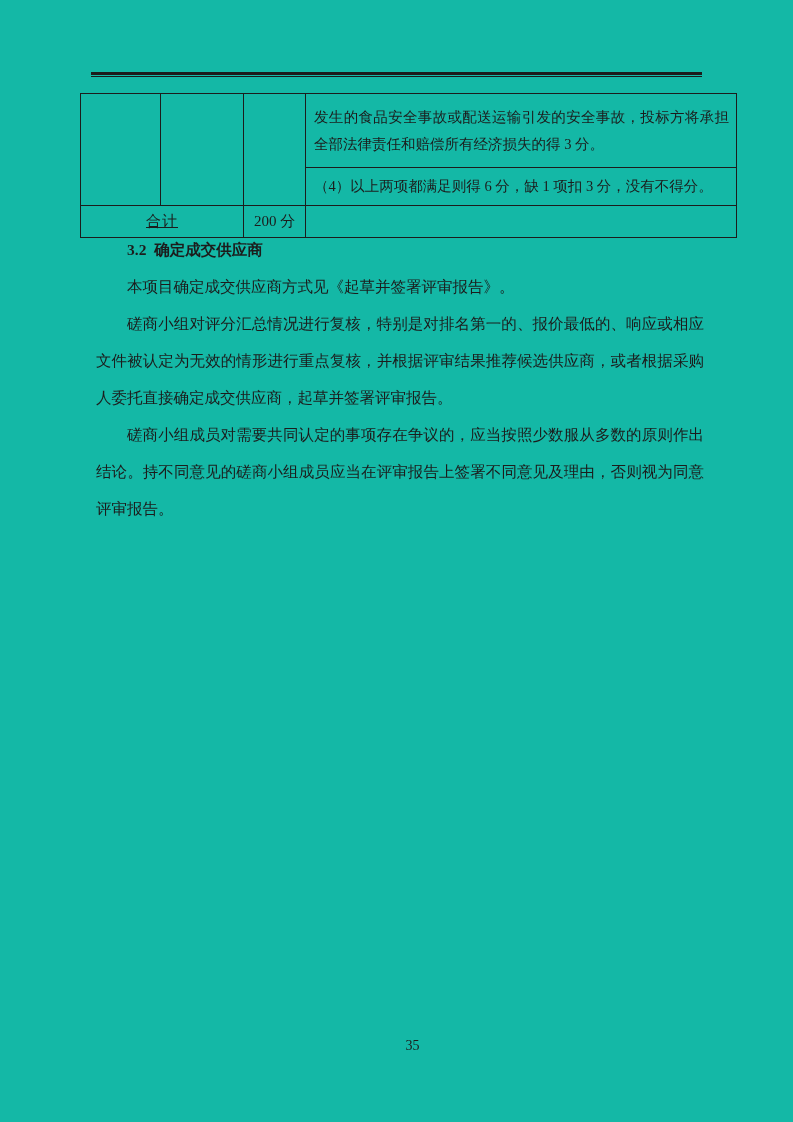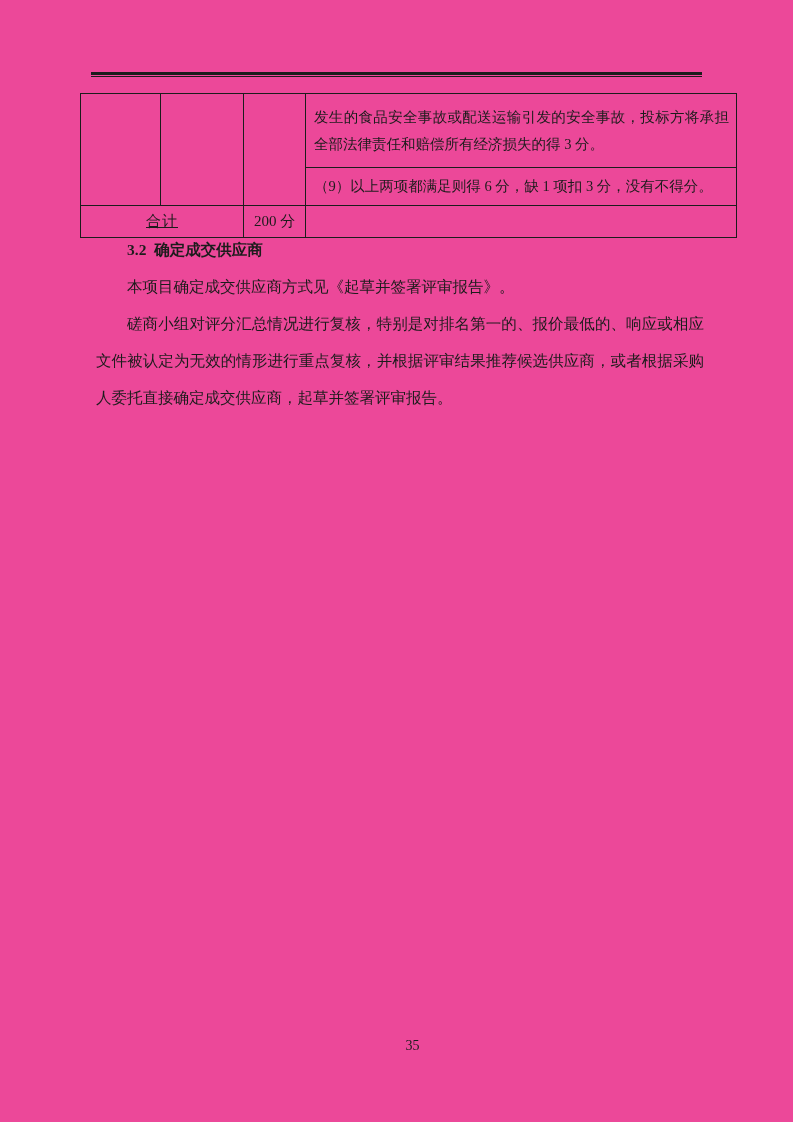--- a/index.html
+++ b/index.html
@@ -2,21 +2,21 @@
 <html><head>
 <meta charset="utf-8">
 <style>
   * { margin: 0; padding: 0; box-sizing: border-box; }
   html, body { background: #9a9a9a; }
   .page {
     position: relative;
     width: 793px;
     height: 1122px;
     margin: 0 auto;
-    background: #ec4899;
+    background: #14b8a6;
     font-family: "Liberation Serif", "DejaVu Serif", serif;
     color: #1c1c1c;
     overflow: hidden;
   }
   
   .header-rule {
     position: absolute;
     top: 72px;
     left: 91px;
     width: 611px;
@@ -102,31 +102,32 @@
       <col>
     </colgroup>
     <tbody>
       <tr class="row-criteria-1">
         <td rowspan="2"></td>
         <td rowspan="2"></td>
         <td rowspan="2"></td>
         <td class="cell-wide">发生的食品安全事故或配送运输引发的安全事故，投标方将承担全部法律责任和赔偿所有经济损失的得 3 分。</td>
       </tr>
       <tr class="row-criteria-2">
-        <td class="cell-wide">（9）以上两项都满足则得 6 分，缺 1 项扣 3 分，没有不得分。</td>
+        <td class="cell-wide">（4）以上两项都满足则得 6 分，缺 1 项扣 3 分，没有不得分。</td>
       </tr>
       <tr class="row-total">
         <td colspan="2" class="cell-total-label">合计</td>
         <td class="cell-total-value">200 分</td>
         <td></td>
       </tr>
     </tbody>
   </table>
 
   <div class="content">
     <div class="sec-title">3.2  确定成交供应商</div>
     <div class="body-line">本项目确定成交供应商方式见《起草并签署评审报告》。</div>
     <div class="para">磋商小组对评分汇总情况进行复核，特别是对排名第一的、报价最低的、响应或相应文件被认定为无效的情形进行重点复核，并根据评审结果推荐候选供应商，或者根据采购人委托直接确定成交供应商，起草并签署评审报告。</div>
+    <div class="para">磋商小组成员对需要共同认定的事项存在争议的，应当按照少数服从多数的原则作出结论。持不同意见的磋商小组成员应当在评审报告上签署不同意见及理由，否则视为同意评审报告。</div>
   </div>
 
   <div class="footer">35</div>
 
 </div>
 
 </body></html>

